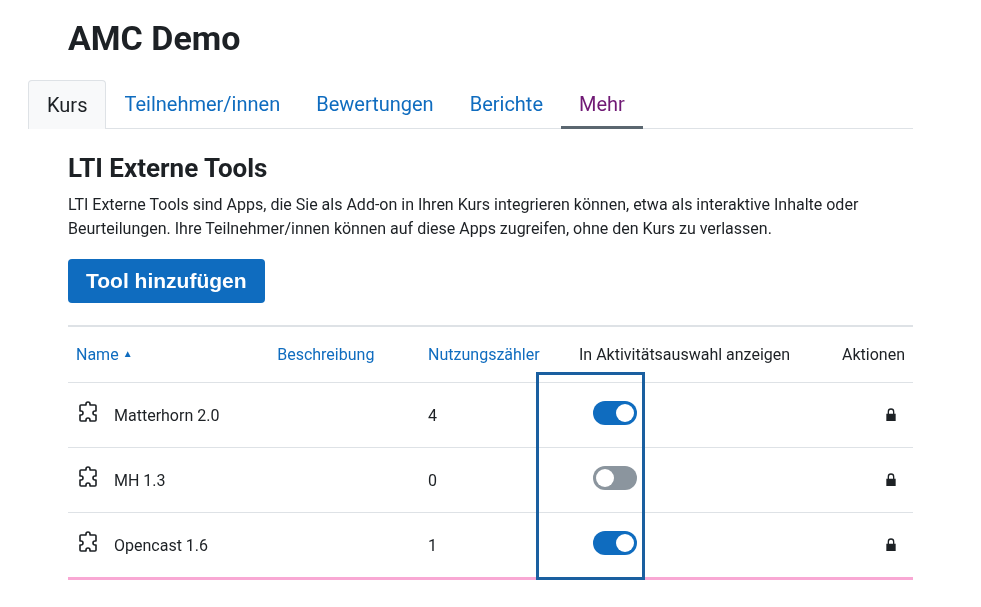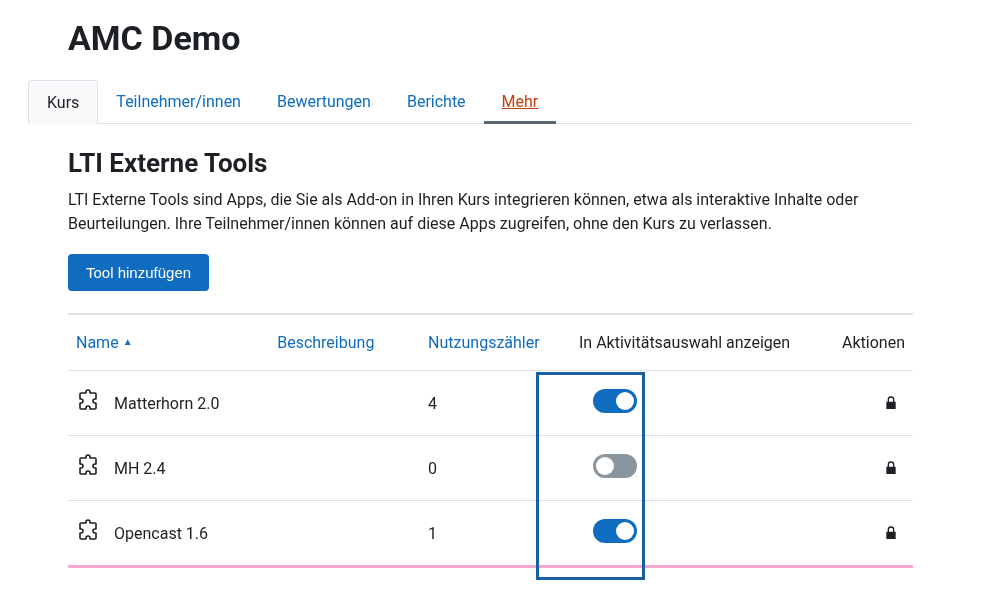--- a/index.html
+++ b/index.html
@@ -1,26 +1,26 @@
 <!DOCTYPE html>
 <html><head>
 <meta charset="utf-8">
 <style>
   * { box-sizing: border-box; margin: 0; padding: 0; }
   body { font-family: -apple-system, BlinkMacSystemFont, "Segoe UI", Roboto, Helvetica, Arial, sans-serif; color: #1d2125; background: #fff; }
   .page { width: 981px; margin: 0 auto; padding: 0 28px 40px 28px; }
   .course-title { font-size: 34px; font-weight: 700; margin: 18px 0 22px 40px; }
   .tabbar { display: flex; align-items: stretch; border-bottom: 1px solid #dee2e6; margin: 0 40px 24px 0; }
-  .tab { padding: 12px 18px; font-size: 16px; color: #0f6cbf; cursor: pointer; position: relative; }
+  .tab { padding: 12px 18px; font-size: 20px; color: #0f6cbf; cursor: pointer; position: relative; }
   .tab.active { background: #f8f9fa; color: #1d2125; border: 1px solid #dee2e6; border-bottom: none; border-radius: 4px 4px 0 0; margin-bottom: -1px; }
-  .tab.more { color: #c2410c; text-decoration: underline; }
+  .tab.more { color: #701a75; }
   .tab.more::after { content: ""; position: absolute; left: 0; right: 0; bottom: -1px; height: 3px; background: #5b6770; }
   .section-title { font-size: 26px; font-weight: 700; margin: 0 40px 10px 40px; }
   .section-desc { font-size: 16px; line-height: 1.5; margin: 0 40px 18px 40px; }
-  .btn-primary { display: inline-block; margin: 0 40px 22px 40px; background: #0f6cbf; color: #fff; border: none; border-radius: 4px; padding: 10px 18px; font-size: 15px; cursor: pointer; }
+  .btn-primary { display: inline-block; margin: 0 40px 22px 40px; background: #0f6cbf; color: #fff; border: none; border-radius: 4px; padding: 10px 18px; font-size: 21px; cursor: pointer; font-weight: bold; }
   .table-wrap { margin: 0 40px; }
   table { width: 100%; border-collapse: collapse; }
   th, td { text-align: left; padding: 18px 8px; font-size: 16px; border-top: 1px solid #dee2e6; }
   thead th { border-top: 2px solid #dee2e6; font-weight: 400; color: #1d2125; }
   th.link { color: #0f6cbf; cursor: pointer; }
   .col-name { width: 200px; }
   .col-desc { width: 150px; }
   .col-usage { width: 150px; }
   .col-show { width: 240px; text-align: left; }
   .col-actions { width: 100px; text-align: right; }
@@ -100,21 +100,21 @@
         </tr>
 
         <tr>
           <td class="col-name">
             <div class="name-cell">
               <span>
                 <svg class="puzzle-icon" viewBox="0 0 24 24" fill="none" stroke="#1d2125" stroke-width="1.6" stroke-linejoin="round" stroke-linecap="round">
                     <path d="M14 3a2 2 0 0 0-4 0v1H5a1 1 0 0 0-1 1v5h1a2 2 0 1 1 0 4H4v5a1 1 0 0 0 1 1h5v-1a2 2 0 1 1 4 0v1h5a1 1 0 0 0 1-1v-5h-1a2 2 0 1 1 0-4h1V5a1 1 0 0 0-1-1h-5V3z"></path>
                   </svg>
               </span>
-              <span>MH 2.4</span>
+              <span>MH 1.3</span>
             </div>
           </td>
           <td class="col-desc"></td>
           <td class="col-usage">0</td>
           <td class="col-show show-cell">
             <span class="toggle off"><span class="knob"></span></span>
           </td>
           <td class="col-actions">
             <button class="lock-btn">
               <svg class="lock-icon" viewBox="0 0 24 24" fill="#1d2125">

